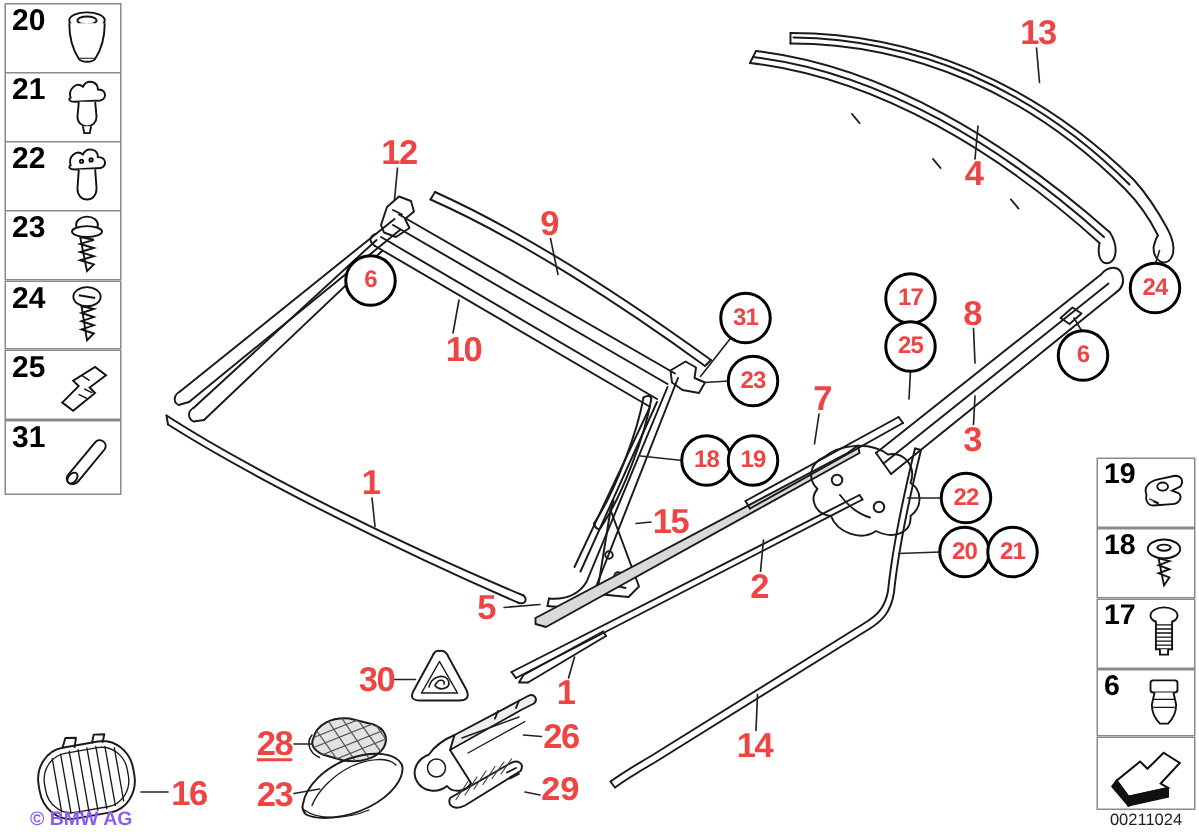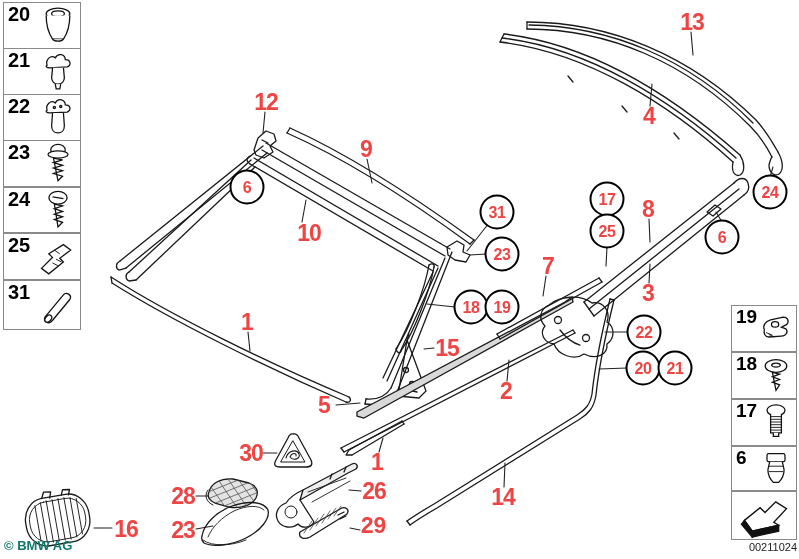--- a/index.html
+++ b/index.html
@@ -11,22 +11,22 @@
   .label.plain{font-size:23px;font-weight:700;letter-spacing:-1px;}
   .label.circled{width:31px;height:31px;border:2px solid #000;border-radius:50%;
                  background:#fff;display:flex;align-items:center;justify-content:center;
                  font-size:16px;font-weight:700;letter-spacing:-0.5px;}
   
   .sidebar{position:absolute;}
   .part-box{position:absolute;left:0;box-sizing:border-box;border:1px solid #8a8a8a;
             background:#fff;display:flex;align-items:flex-start;}
   .part-box .num{font-size:20px;font-weight:700;color:#000;padding:1px 0 0 4px;line-height:1;}
   .part-box .ic{margin-left:auto;padding:1px 2px 0 0;}
-  .footer-copy{position:absolute;left:4px;top:538px;font-size:13px;font-weight:600;color:#0f766e;}
-  .footer-num{position:absolute;left:731px;top:541px;width:66px;text-align:right;
+  .footer-copy{position:absolute;left:20px;top:538px;font-size:13px;font-weight:600;color:#8b5cf6;}
+  .footer-num{position:absolute;left:731px;top:541px;width:66px;text-align:center;
               font-size:11px;color:#222;}
 </style>
 </head>
 <body>
 
 <div class="stage">
 
   <svg class="art" width="799" height="559" viewBox="0 0 799 559" fill="none" stroke="#1a1a1a" stroke-width="1.3" stroke-linecap="round" stroke-linejoin="round">
 
     <g>
@@ -307,21 +307,21 @@
     </div>
 
     <div class="label plain" style="left: 374px; top: 491px;">
       <span>26</span>
     </div>
 
     <div class="label plain" style="left: 183px; top: 530px;">
       <span>23</span>
     </div>
 
-    <div class="label plain" style="left: 183px; top: 496px;">
+    <div class="label plain" style="left: 183px; top: 496px; text-decoration: underline;">
       <span>28</span>
     </div>
 
     <div class="label plain" style="left: 373px; top: 527px; font-family: Liberation Mono, monospace;">
       <span>29</span>
     </div>
 
     <div class="label plain" style="left: 251px; top: 453px; text-align: right;">
       <span>30</span>
     </div>

